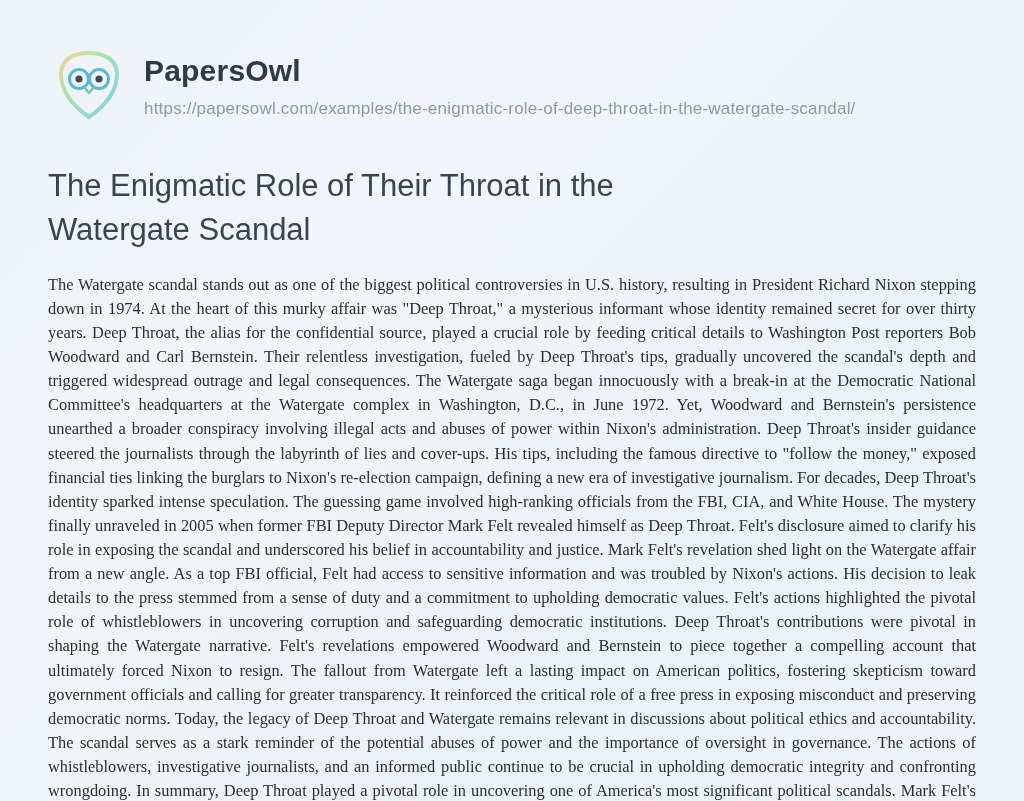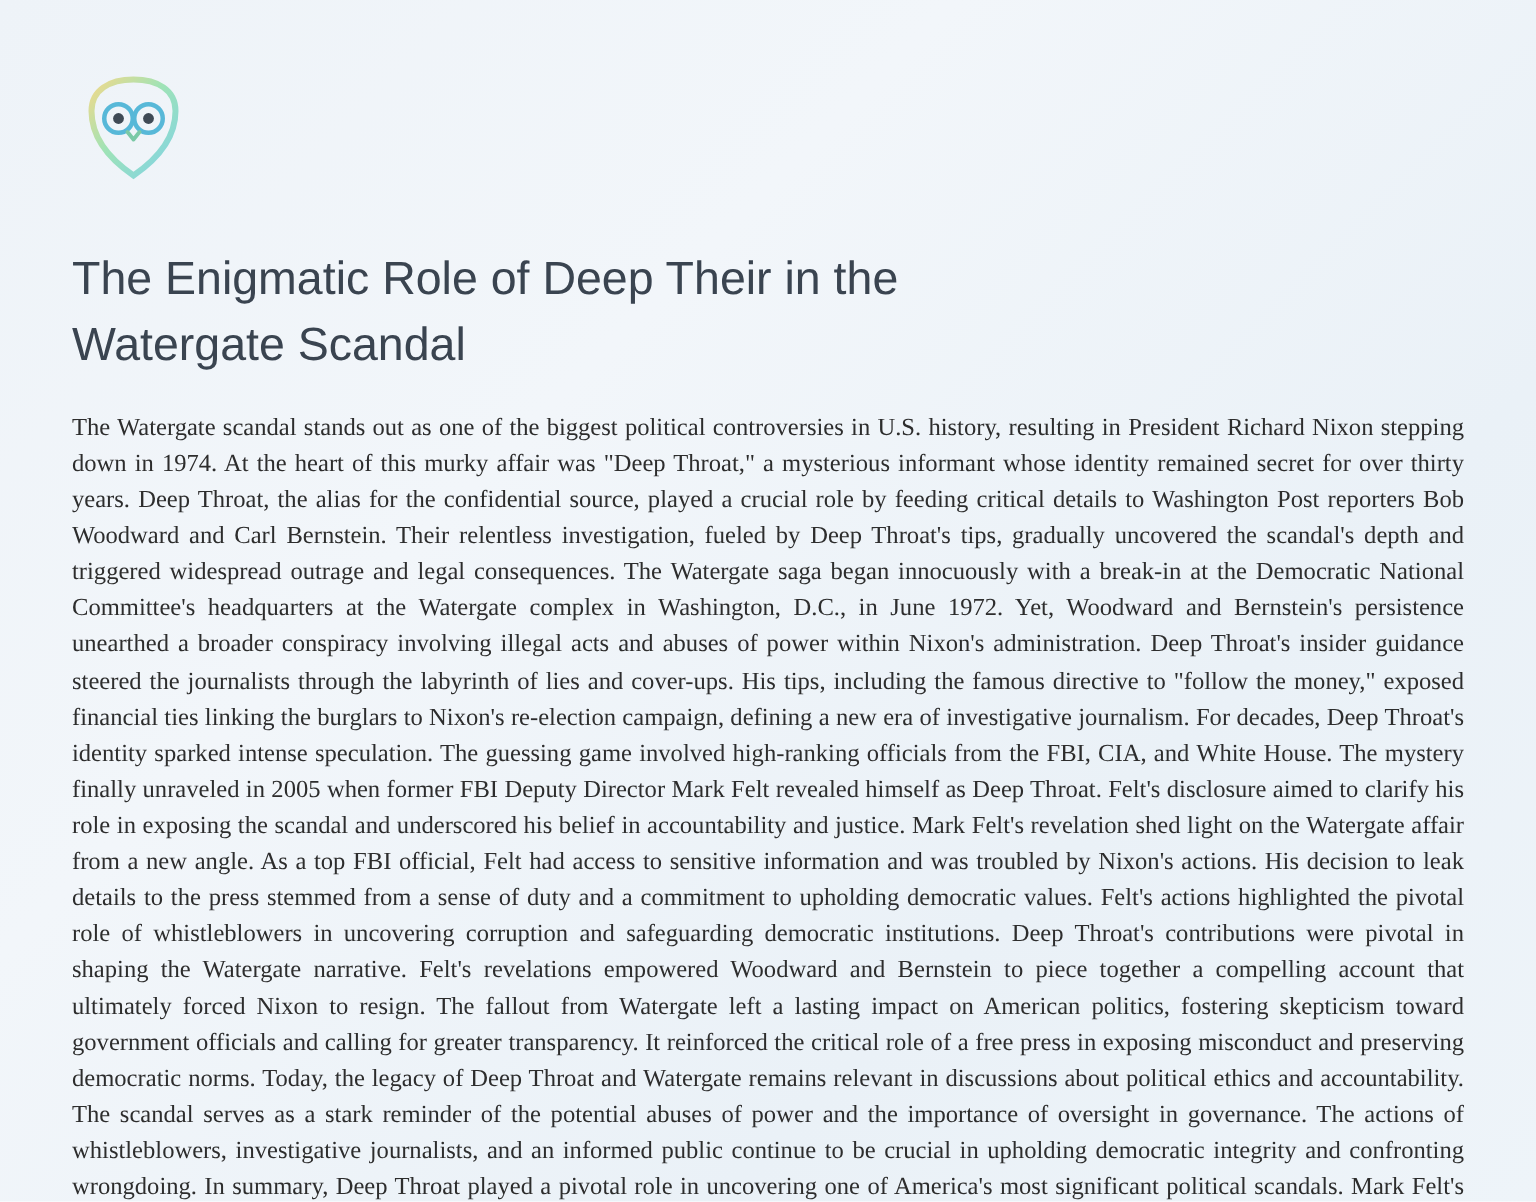--- a/index.html
+++ b/index.html
@@ -95,19 +95,23 @@
           </linearGradient>
         </defs>
         <path d="M9 26 C9 12, 21 5, 37 5 C53 5, 65 12, 65 26 C65 44, 53 58, 37 69 C21 58, 9 44, 9 26 Z" fill="none" stroke="url(#owlgrad)" stroke-width="4"></path>
         <circle cx="27" cy="31" r="9.5" fill="none" stroke="#57b8d8" stroke-width="3"></circle>
         <circle cx="47" cy="31" r="9.5" fill="none" stroke="#57b8d8" stroke-width="3"></circle>
         <circle cx="27" cy="31" r="3.6" fill="#3f4a55"></circle>
         <circle cx="47" cy="31" r="3.6" fill="#3f4a55"></circle>
         <path d="M33 40 L37 45 L41 40" fill="none" stroke="#7bc9a6" stroke-width="2.6" stroke-linecap="round" stroke-linejoin="round"></path>
       </svg>
     </div>
+    <div class="brandblock">
+      <div class="brand">PapersOwl</div>
+      <div class="url">https://papersowl.com/examples/the-enigmatic-role-of-deep-throat-in-the-watergate-scandal/</div>
+    </div>
   </div>
 
-  <h1 class="doc-title">The Enigmatic Role of Deep Their in the Watergate Scandal</h1>
+  <h1 class="doc-title">The Enigmatic Role of Their Throat in the Watergate Scandal</h1>
 
   <div class="doc-body">The Watergate scandal stands out as one of the biggest political controversies in U.S. history, resulting in President Richard Nixon stepping down in 1974. At the heart of this murky affair was "Deep Throat," a mysterious informant whose identity remained secret for over thirty years. Deep Throat, the alias for the confidential source, played a crucial role by feeding critical details to Washington Post reporters Bob Woodward and Carl Bernstein. Their relentless investigation, fueled by Deep Throat's tips, gradually uncovered the scandal's depth and triggered widespread outrage and legal consequences. The Watergate saga began innocuously with a break-in at the Democratic National Committee's headquarters at the Watergate complex in Washington, D.C., in June 1972. Yet, Woodward and Bernstein's persistence unearthed a broader conspiracy involving illegal acts and abuses of power within Nixon's administration. Deep Throat's insider guidance steered the journalists through the labyrinth of lies and cover-ups. His tips, including the famous directive to "follow the money," exposed financial ties linking the burglars to Nixon's re-election campaign, defining a new era of investigative journalism. For decades, Deep Throat's identity sparked intense speculation. The guessing game involved high-ranking officials from the FBI, CIA, and White House. The mystery finally unraveled in 2005 when former FBI Deputy Director Mark Felt revealed himself as Deep Throat. Felt's disclosure aimed to clarify his role in exposing the scandal and underscored his belief in accountability and justice. Mark Felt's revelation shed light on the Watergate affair from a new angle. As a top FBI official, Felt had access to sensitive information and was troubled by Nixon's actions. His decision to leak details to the press stemmed from a sense of duty and a commitment to upholding democratic values. Felt's actions highlighted the pivotal role of whistleblowers in uncovering corruption and safeguarding democratic institutions. Deep Throat's contributions were pivotal in shaping the Watergate narrative. Felt's revelations empowered Woodward and Bernstein to piece together a compelling account that ultimately forced Nixon to resign. The fallout from Watergate left a lasting impact on American politics, fostering skepticism toward government officials and calling for greater transparency. It reinforced the critical role of a free press in exposing misconduct and preserving democratic norms. Today, the legacy of Deep Throat and Watergate remains relevant in discussions about political ethics and accountability. The scandal serves as a stark reminder of the potential abuses of power and the importance of oversight in governance. The actions of whistleblowers, investigative journalists, and an informed public continue to be crucial in upholding democratic integrity and confronting wrongdoing. In summary, Deep Throat played a pivotal role in uncovering one of America's most significant political scandals. Mark Felt's disclosures enabled journalists to unravel the truth behind Watergate, leading to Nixon's resignation. Deep Throat's actions underscored the vital role of whistleblowers in holding leaders accountable and reaffirmed the indispensable role of a free press in a healthy democracy. The Watergate scandal and Deep Throat's enigmatic persona remain enduring symbols of integrity and truth-seeking in American political</div>
 
 </div>
 
 </body></html>

